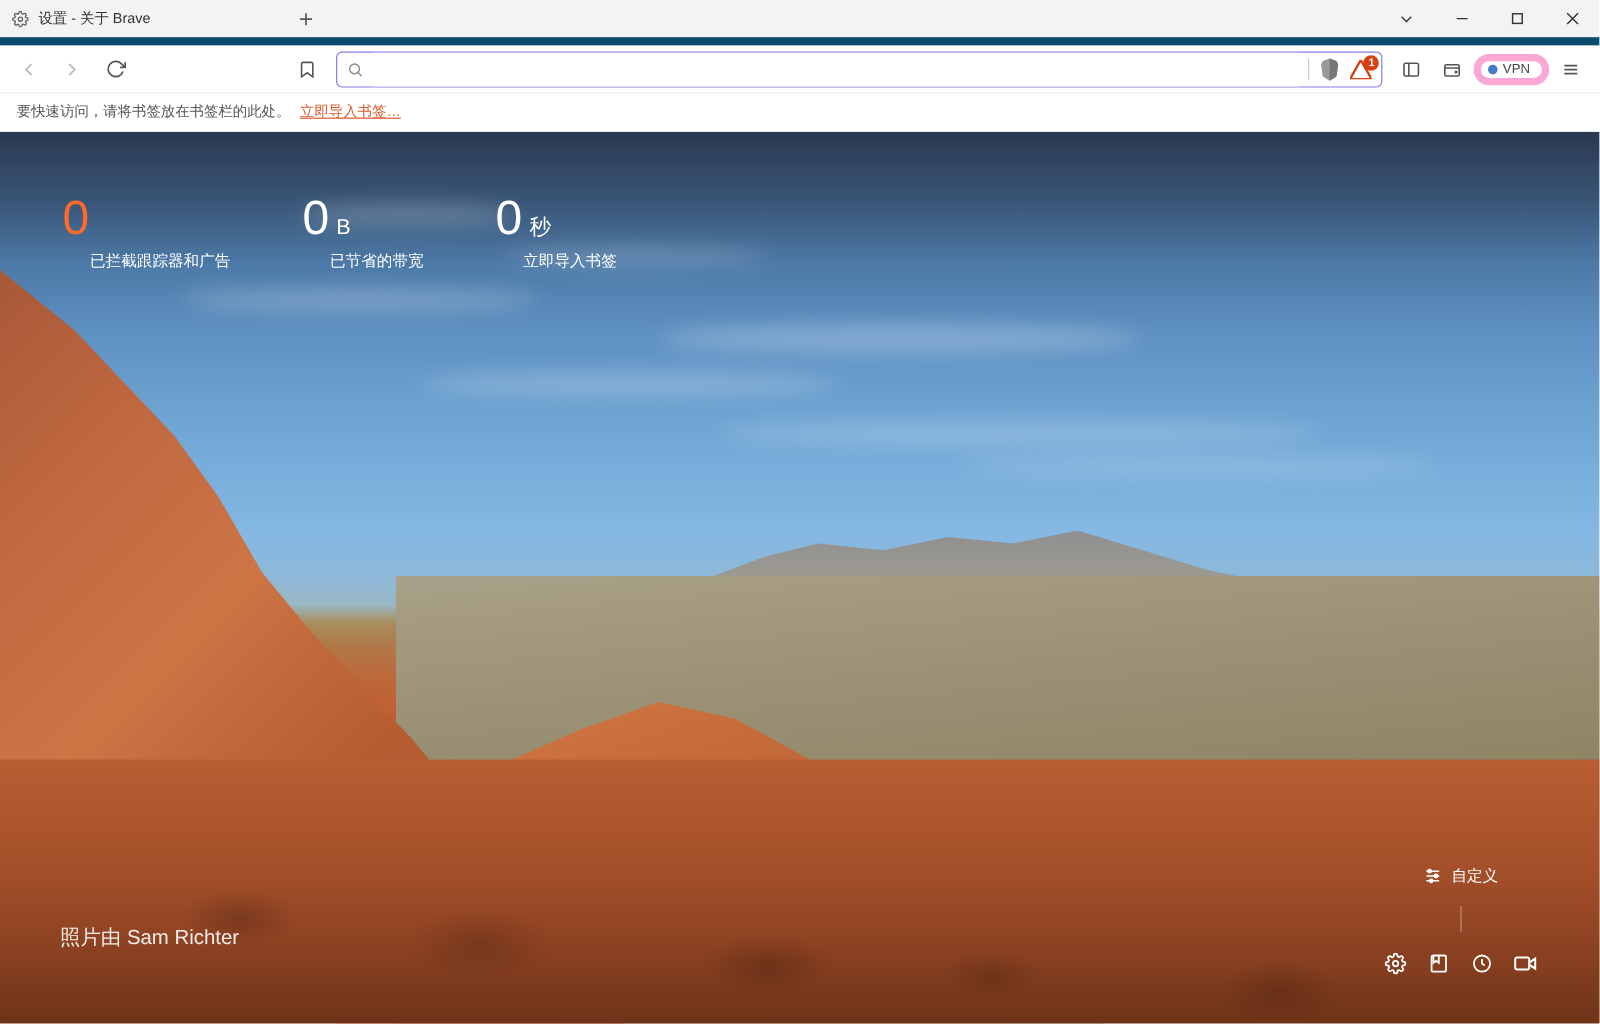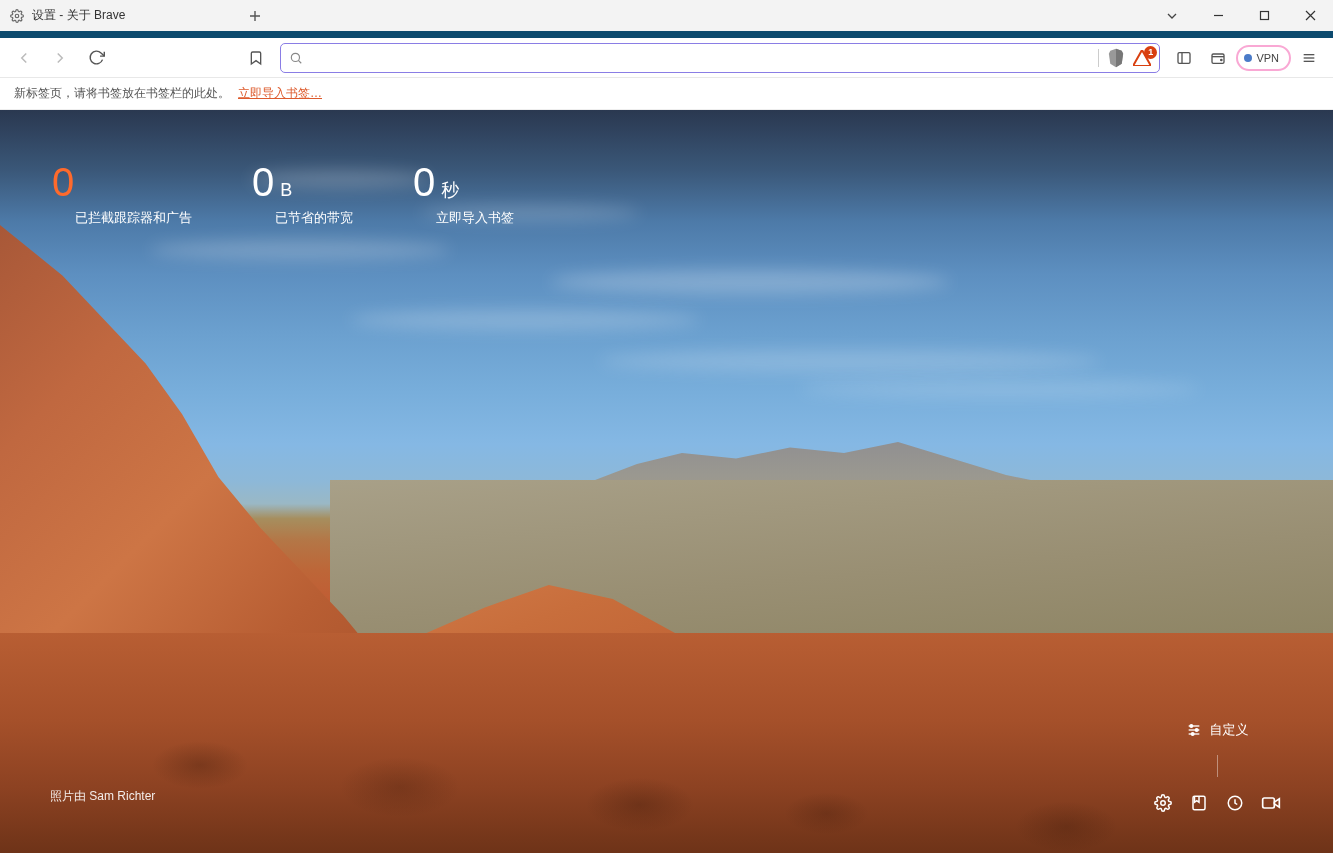--- a/index.html
+++ b/index.html
@@ -157,21 +157,21 @@
   height: 28px;
   display: flex;
   align-items: center;
   justify-content: center;
   color: #555;
   cursor: pointer;
   border-radius: 4px;
 }
 .vpn-btn {
   height: 26px;
-  border: 2px solid #f9a8d4;
+  border: 6px solid #f9a8d4;
   border-radius: 13px;
   padding: 0 10px 0 6px;
   display: flex;
   align-items: center;
   gap: 4px;
   font-size: 11px;
   color: #444;
   cursor: pointer;
 }
 .vpn-dot {
@@ -322,23 +322,23 @@
   position: absolute;
   top: 40px;
   right: 60px;
   font-size: 68px;
   font-weight: 300;
   color: #fff;
   letter-spacing: 2px;
 }
 .photo-credit {
   position: absolute;
-  bottom: 48px;
+  bottom: 60px;
   left: 50px;
-  font-size: 12px;
+  font-size: 17px;
   color: rgba(255,255,255,0.9);
 }
 .ntp-footer {
   position: absolute;
   bottom: 40px;
   right: 52px;
   display: flex;
   align-items: center;
   gap: 16px;
   color: #fff;
@@ -480,21 +480,21 @@
       <svg width="16" height="16" viewBox="0 0 24 24" stroke="#555" stroke-width="2">
           <line x1="4" y1="7" x2="20" y2="7"></line>
           <line x1="4" y1="12" x2="20" y2="12"></line>
           <line x1="4" y1="17" x2="20" y2="17"></line>
         </svg>
     </div>
   </div>
 </div>
 
 <div class="bookmark-bar">
-  <span>新标签页，请将书签放在书签栏的此处。</span>
+  <span>要快速访问，请将书签放在书签栏的此处。</span>
   <span class="import-link">立即导入书签…</span>
 </div>
 
 <div class="ntp-content">
   <div class="sky-overlay">
     <div class="cloud" style="top:60px;left:250px;width:180px;height:18px;opacity:0.4"></div>
     <div class="cloud" style="top:95px;left:420px;width:220px;height:16px;opacity:0.35"></div>
     <div class="cloud" style="top:130px;left:150px;width:300px;height:20px;opacity:0.4"></div>
     <div class="cloud" style="top:160px;left:550px;width:400px;height:24px;opacity:0.45"></div>
     <div class="cloud" style="top:200px;left:350px;width:350px;height:20px;opacity:0.4"></div>

